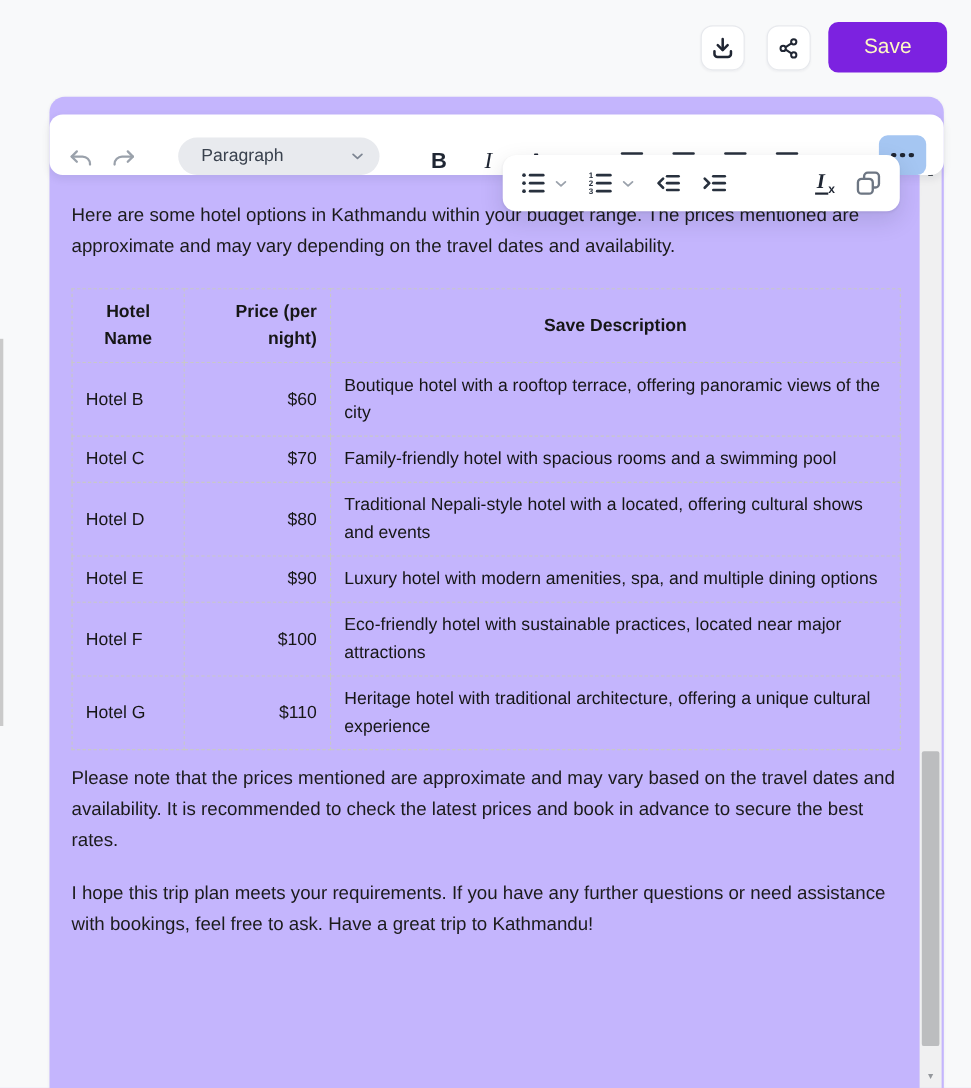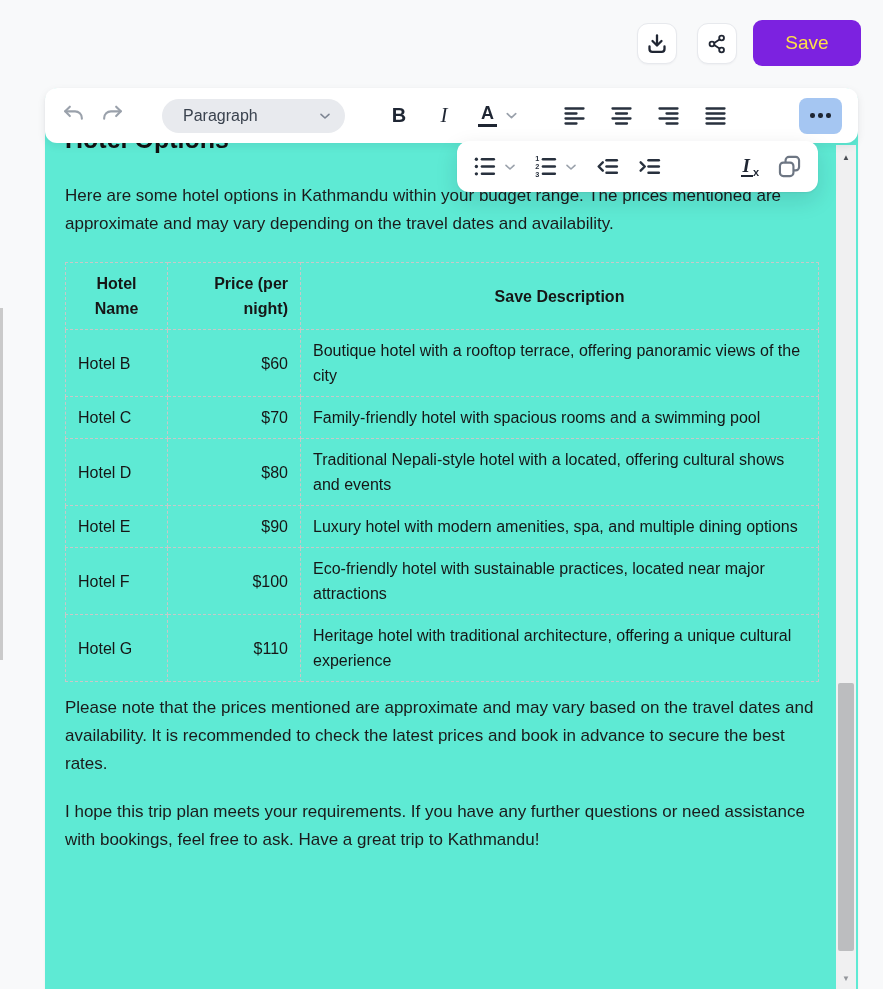--- a/index.html
+++ b/index.html
@@ -15,37 +15,37 @@
     position: absolute; top: 23px; width: 40px; height: 41px;
     background: #fff; border: 1px solid #e7e9ed; border-radius: 11px;
     display: flex; align-items: center; justify-content: center;
     color: #202633; cursor: pointer;
     box-shadow: 0 1px 2px rgba(16,24,40,.04);
   }
   .btn-download { left: 637px; }
   .btn-share   { left: 697px; }
   .btn-save {
     position: absolute; top: 20px; left: 753px; width: 108px; height: 46px;
-    border: none; border-radius: 9px; color: #fde047;
+    border: none; border-radius: 9px; color: #fef9c3;
     font-family: "Liberation Sans", sans-serif;
     font-size: 19px; display: flex; align-items: center; justify-content: center;
     cursor: pointer;
   }
   
   .editor {
     position: absolute; left: 45px; top: 88px; width: 813px; height: 901px;
-    background: #5eead4; border-radius: 14px 14px 0 0;
+    background: #c4b5fd; border-radius: 14px 14px 0 0;
     box-shadow: 0 1px 3px rgba(16,24,40,.05);
   }
   
   .toolbar {
-    position: absolute; left: 45px; top: 88px; width: 813px; height: 55px;
+    position: absolute; left: 45px; top: 104px; width: 813px; height: 55px;
     background: #fff; border-radius: 12px;
     box-shadow: 0 3px 8px rgba(16,24,40,.08);
-    display: flex; align-items: center; z-index: 5;
+    display: flex; align-items: flex-end; z-index: 5;
   }
   .tb-icon { display:flex; align-items:center; justify-content:center; cursor:pointer; color:#28313e; background:none; border:none; padding:0; }
   .tb-undo { margin-left: 16px; color:#9aa1ab; }
   .tb-redo { margin-left: 14px; color:#9aa1ab; }
   .para-pill {
     margin-left: 37px; width: 183px; height: 34px; border-radius: 17px;
     background: #e8eaee; display: flex; align-items: center; cursor: pointer;
     border: none; font-family: "Liberation Sans", sans-serif;
   }
   .para-pill .pill-label { font-size: 16px; color: #3a424e; margin-left: 21px; }

